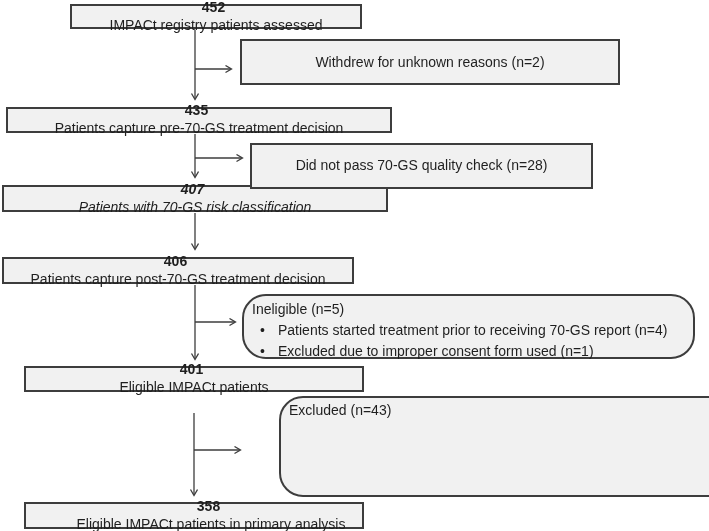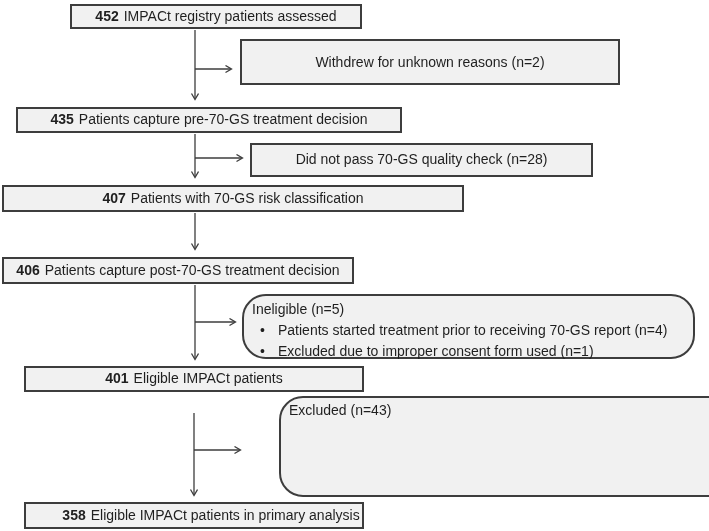--- a/index.html
+++ b/index.html
@@ -31,20 +31,21 @@
     box-sizing: border-box;
     font-size: 14px;
     line-height: 1.28;
   }
   .main-box {
     display: flex;
     align-items: center;
     justify-content: center;
     text-align: right;
     white-space: nowrap;
+    flex-direction: column;
   }
   .main-box .count {
     font-weight: bold;
     margin-right: 5px;
   }
   .side-box-centered {
     display: flex;
     flex-direction: column;
     align-items: center;
     justify-content: center;
@@ -71,28 +72,28 @@
     margin: 0 0 1px 0;
   }
   .side-box-list li::before {
     content: "\2022";
     position: absolute;
     left: 8px;
     top: 0;
   }
   
   .b452 { left: 70px;  top: 4px;   width: 292px; height: 25px; }
-  .b435 { left: 16px;   top: 107px; width: 386px; height: 26px; }
-  .b407 { left: 2px;   top: 185px; width: 462px; height: 27px; }
+  .b435 { left: 6px;   top: 107px; width: 386px; height: 26px; }
+  .b407 { left: 2px;   top: 185px; width: 386px; height: 27px; font-style: italic; }
   .b406 { left: 2px;   top: 257px; width: 352px; height: 27px; }
   .b401 { left: 24px;  top: 366px; width: 340px; height: 26px; }
   .b358 { left: 24px;  top: 502px; width: 340px; height: 27px; padding-left: 34px; }
   
   .s1 { left: 240px; top: 39px;  width: 380px; height: 46px;  line-height: 21px; gap: 41px; }
-  .s2 { left: 250px; top: 143px; width: 343px; height: 34px; }
+  .s2 { left: 250px; top: 143px; width: 343px; height: 46px; }
   .s3 { left: 242px; top: 294px; width: 453px; height: 65px;  line-height: 20px; }
   .s4 { left: 247px; top: 396px; width: 459px; height: 101px; line-height: 19.5px; margin-left: 32px; }
 </style>
 </head>
 <body>
 
 <div class="canvas">
 
   <svg class="arrows" viewBox="0 0 709 531" xmlns="http://www.w3.org/2000/svg">
     <defs>

